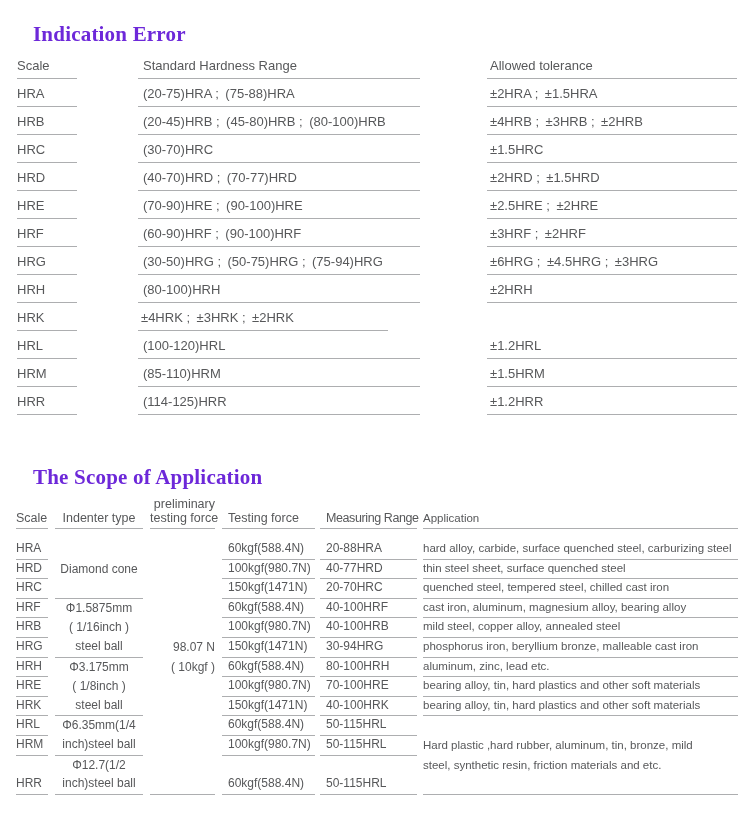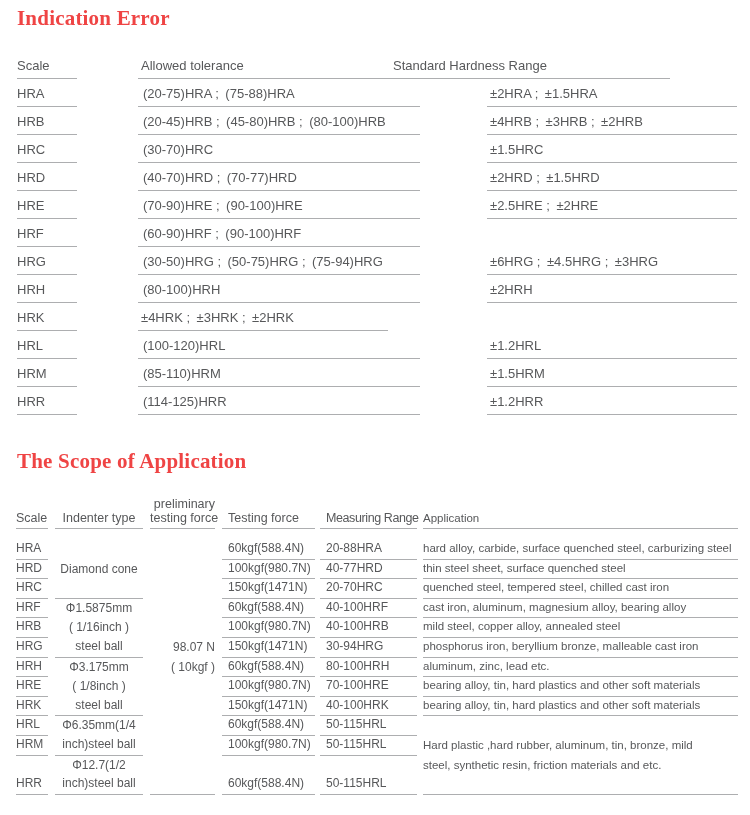--- a/index.html
+++ b/index.html
@@ -7,24 +7,24 @@
     position:relative;
     width:750px;height:815px;
     background:#ffffff;
     font-family:"Liberation Sans","DejaVu Sans",sans-serif;
     color:#57585a;
     overflow:hidden;
     box-sizing:border-box;
   }
   *,*:before,*:after{box-sizing:border-box;}
   .sec-title{
-    position:absolute;left:17px;margin:0;
+    position:absolute;left:17px;margin:16px;
     font-family:"Liberation Serif","DejaVu Serif",serif;
     font-weight:700;font-size:21px;line-height:24px;
-    color:#ef4444;letter-spacing:0.2px;
+    color:#6d28d9;letter-spacing:0.2px;
   }
   #title-1{top:6px;}
   #title-2{top:449px;}
 
   
   .t1{position:absolute;left:17px;top:55px;width:720px;}
   .t1 .row{display:flex;height:28px;align-items:flex-end;}
   .t1 .row.head{height:24px;}
   .t1 .cell{font-size:13px;line-height:15px;padding-bottom:5px;white-space:nowrap;}
   .t1 .c1{width:60px;margin-right:61px;}
@@ -50,22 +50,22 @@
 </head>
 <body>
 
 <div class="page">
 
   <h1 class="sec-title" id="title-1">Indication Error</h1>
 
   <div class="t1">
     <div class="row head">
       <div class="cell c1 u">Scale</div>
+      <div class="cell c2 u">Standard Hardness Range</div>
       <div class="cell c3 u">Allowed tolerance</div>
-      <div class="cell c2 u">Standard Hardness Range</div>
     </div>
     <div class="row">
       <div class="cell c1 u">HRA</div>
       <div class="cell c2 u">(20-75)HRA ; (75-88)HRA</div>
       <div class="cell c3 u">±2HRA ; ±1.5HRA</div>
     </div>
     <div class="row">
       <div class="cell c1 u">HRB</div>
       <div class="cell c2 u">(20-45)HRB ; (45-80)HRB ; (80-100)HRB</div>
       <div class="cell c3 u">±4HRB ; ±3HRB ; ±2HRB</div>
@@ -81,20 +81,21 @@
       <div class="cell c3 u">±2HRD ; ±1.5HRD</div>
     </div>
     <div class="row">
       <div class="cell c1 u">HRE</div>
       <div class="cell c2 u">(70-90)HRE ; (90-100)HRE</div>
       <div class="cell c3 u">±2.5HRE ; ±2HRE</div>
     </div>
     <div class="row">
       <div class="cell c1 u">HRF</div>
       <div class="cell c2 u">(60-90)HRF ; (90-100)HRF</div>
+      <div class="cell c3 u">±3HRF ; ±2HRF</div>
     </div>
     <div class="row">
       <div class="cell c1 u">HRG</div>
       <div class="cell c2 u">(30-50)HRG ; (50-75)HRG ; (75-94)HRG</div>
       <div class="cell c3 u">±6HRG ; ±4.5HRG ; ±3HRG</div>
     </div>
     <div class="row">
       <div class="cell c1 u">HRH</div>
       <div class="cell c2 u">(80-100)HRH</div>
       <div class="cell c3 u">±2HRH</div>

